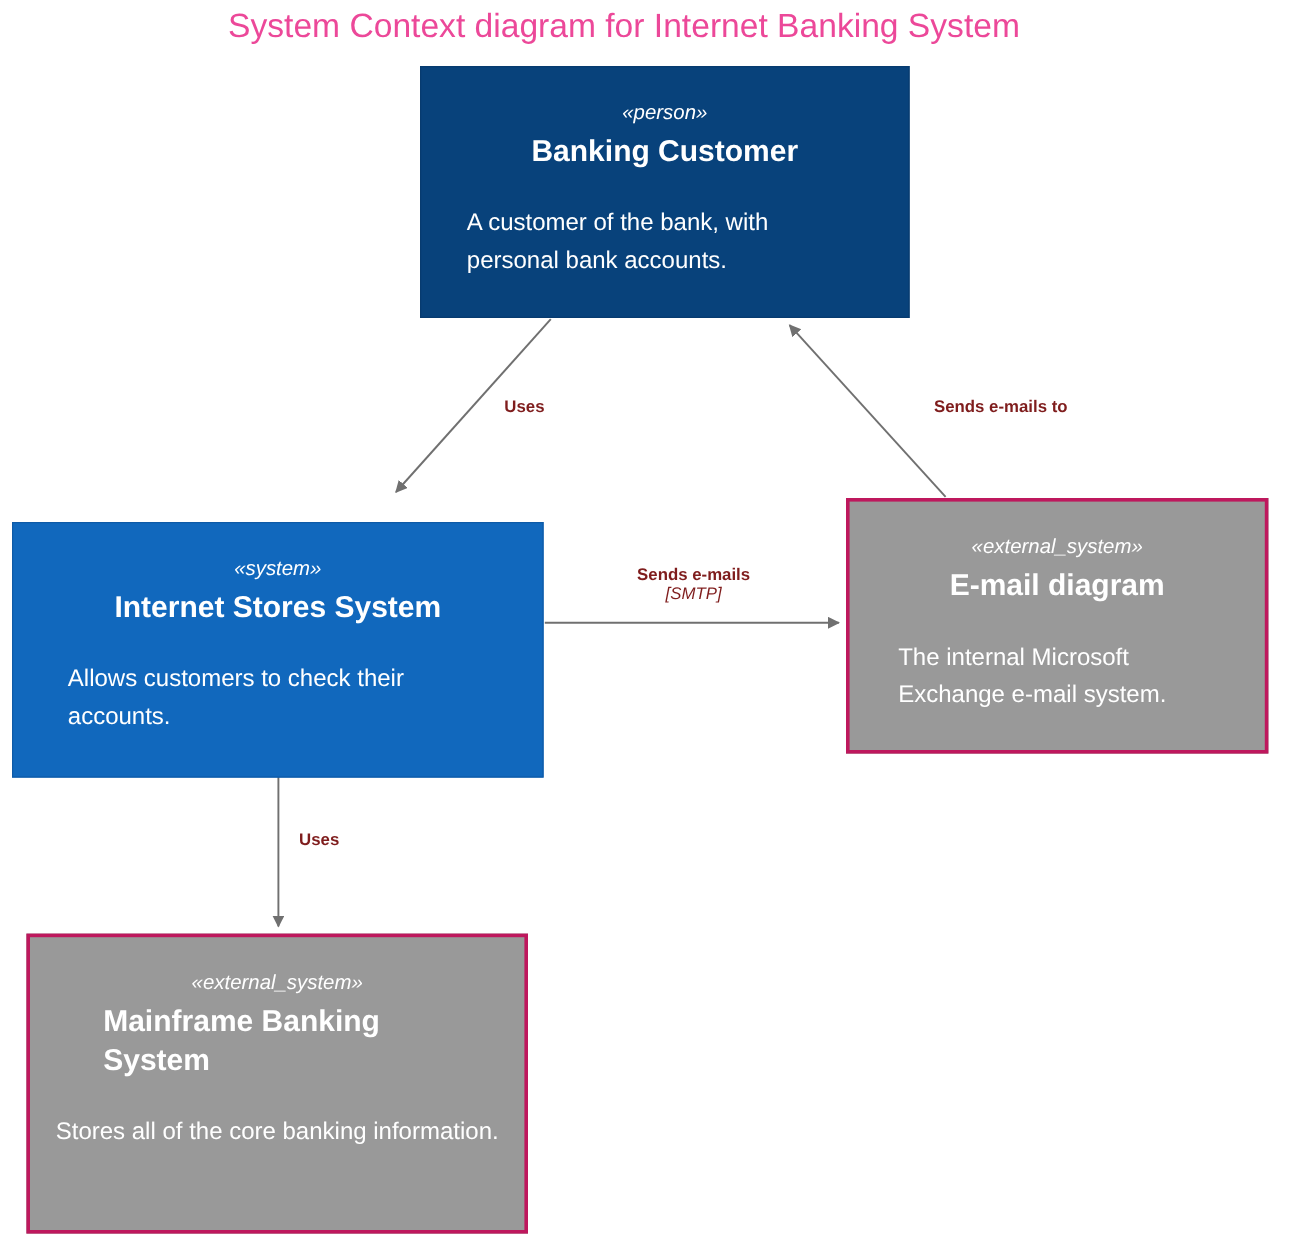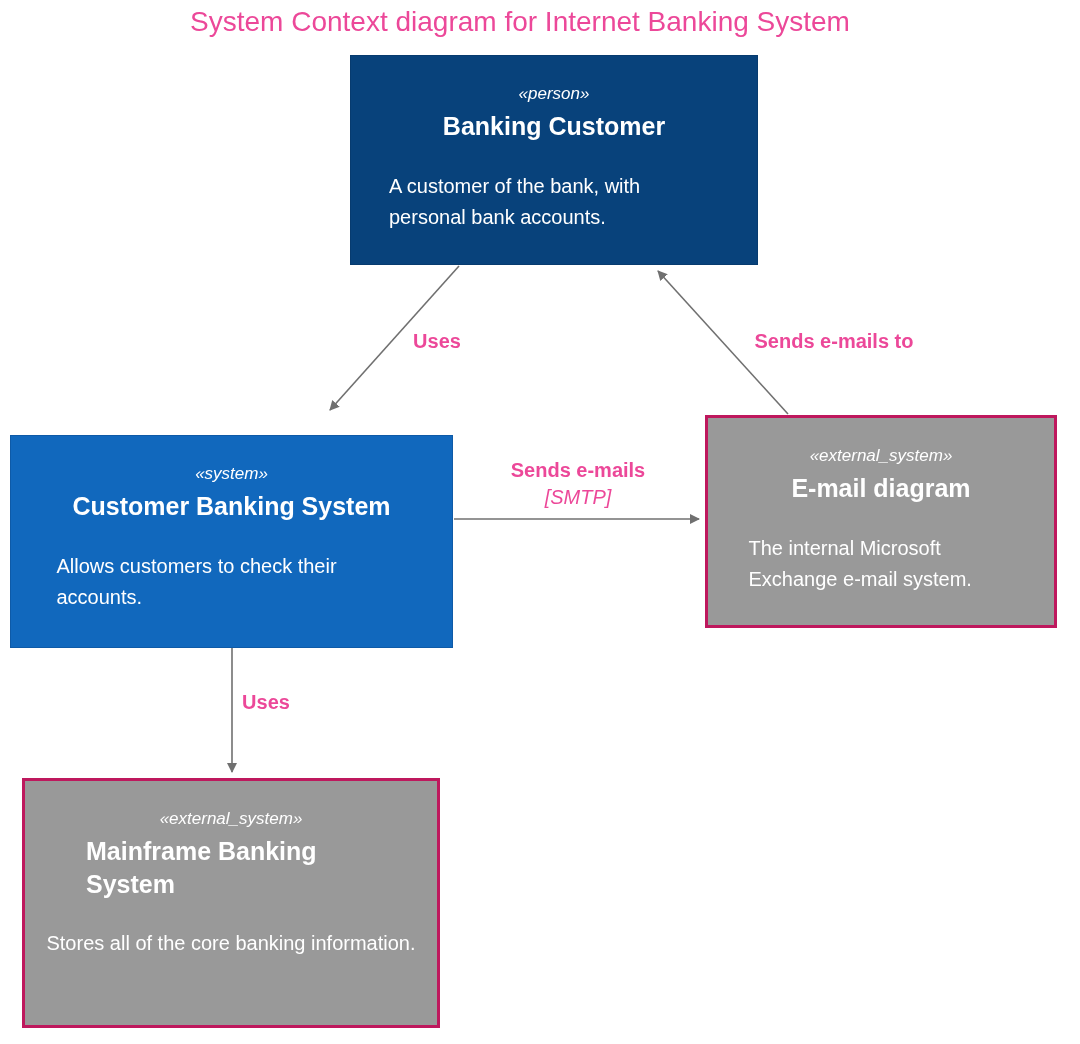--- a/index.html
+++ b/index.html
@@ -72,34 +72,34 @@
   #node-mainframe .node-desc { max-width: 370px; }
 
   svg.edges {
     position: absolute;
     left: 0; top: 0;
     pointer-events: none;
   }
   .edge-label {
     position: absolute;
     transform: translateX(-50%);
-    font-size: 20px;
+    font-size: 14px;
     font-weight: bold;
-    color: #ec4899;
+    color: #7f1d1d;
     white-space: nowrap;
     background: rgba(255,255,255,0.85);
     padding: 0 2px;
   }
   .edge-tech {
     font-weight: normal;
     font-style: italic;
   }
   #label-uses-1       { left: 437px; top: 330px; }
   #label-sends-to     { left: 834px; top: 330px; }
-  #label-sends-emails { left: 578px; top: 459px; }
+  #label-sends-emails { left: 578px; top: 470px; }
   #label-smtp         { left: 578px; top: 486px; }
   #label-uses-2       { left: 266px; top: 691px; }
 </style>
 </head>
 <body>
 
 <div id="canvas">
 
   <div class="diagram-title">System Context diagram for Internet Banking System</div>
 
@@ -116,21 +116,21 @@
   </svg>
 
   <div class="node person" id="node-banking-customer">
     <div class="stereotype">«person»</div>
     <div class="node-name">Banking Customer</div>
     <div class="node-desc">A customer of the bank, with personal bank accounts.</div>
   </div>
 
   <div class="node system" id="node-internet-banking">
     <div class="stereotype">«system»</div>
-    <div class="node-name">Customer Banking System</div>
+    <div class="node-name">Internet Stores System</div>
     <div class="node-desc">Allows customers to check their accounts.</div>
   </div>
 
   <div class="node external" id="node-email-system">
     <div class="stereotype">«external_system»</div>
     <div class="node-name">E-mail diagram</div>
     <div class="node-desc">The internal Microsoft Exchange e-mail system.</div>
   </div>
 
   <div class="node external" id="node-mainframe">

